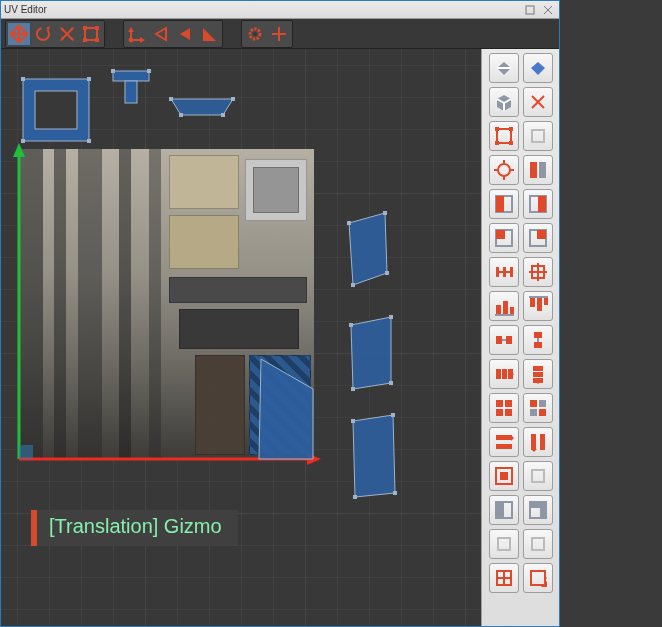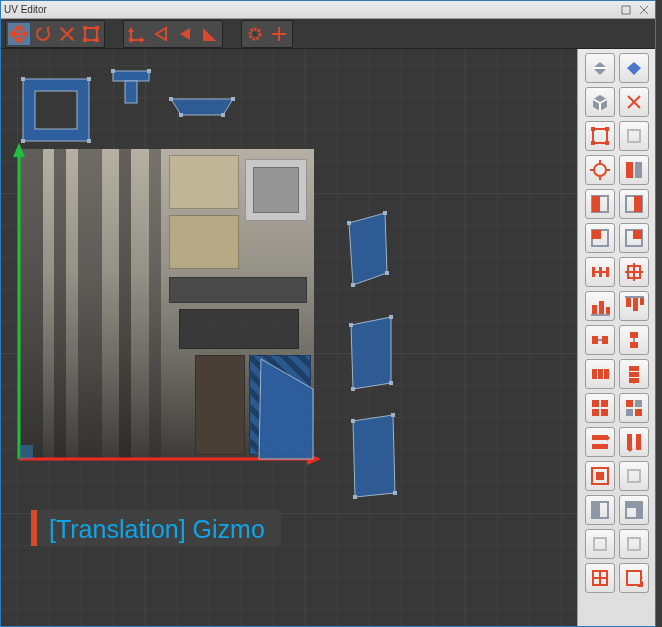--- a/index.html
+++ b/index.html
@@ -1,17 +1,17 @@
 <!DOCTYPE html>
 <html><head>
 <meta charset="utf-8">
 <style>
   *{box-sizing:border-box;margin:0;padding:0}
   html,body{width:662px;height:627px;overflow:hidden;font-family:"Segoe UI",Arial,sans-serif;background:#3a3a3a}
-  .window{position:relative;width:656px;height:627px;border:1px solid #2f7ab8;background:#3a3a3a}
+  .window{position:relative;width:560px;height:627px;border:1px solid #2f7ab8;background:#3a3a3a}
   
   .titlebar{height:18px;background:linear-gradient(#eaeaea,#dcdcdc);border-bottom:1px solid #9a9a9a;display:flex;align-items:center;padding:0 3px;color:#333;font-size:10px}
   .titlebar .title{flex:1}
   .titlebar svg{display:block}
   .winbtn{width:16px;height:14px;margin-left:2px;display:flex;align-items:center;justify-content:center;color:#666;font-size:9px;cursor:pointer}
   
   .toolstrip{height:30px;background:#383838;display:flex;align-items:center;padding:2px 4px;gap:2px;border-bottom:1px solid #222}
   .tbar-group{display:flex;background:#4a4a4a;border:1px solid #222;border-radius:2px;padding:1px}
   .tbtn{width:24px;height:24px;display:flex;align-items:center;justify-content:center;cursor:pointer;border:1px solid transparent;border-radius:1px}
   .tbtn.sel{background:#5b7a9c;border-color:#2f4a66}
@@ -29,21 +29,21 @@
   }
   .uv-svg{position:absolute;inset:0}
   
   .rside{position:absolute;right:0;top:48px;width:78px;bottom:0;background:linear-gradient(#e8e8e8,#dedede);border-left:1px solid #a0a0a0;padding:4px 4px;display:flex;flex-direction:column;gap:4px;align-items:center;overflow:hidden}
   .rrow{display:flex;gap:4px}
   .rbtn{width:30px;height:30px;background:linear-gradient(#f8f8f8,#e2e2e2);border:1px solid #9c9c9c;border-radius:3px;display:flex;align-items:center;justify-content:center;cursor:pointer}
   .rbtn svg{display:block}
   
   .caption{position:absolute;left:30px;bottom:80px;display:flex;align-items:stretch;height:36px}
   .caption .bar{width:6px;background:#d84a2b}
-  .caption .txt{background:rgba(65,65,65,.92);color:#0ea5e9;font-size:25px;padding:5px 16px 0 12px}
+  .caption .txt{background:rgba(65,65,65,.92);color:#86efac;font-size:20px;padding:5px 16px 0 12px}
   .watermark{position:absolute;right:86px;bottom:8px;color:#a0a0a0;font-size:13px}
   
   .tex{position:absolute;left:18px;top:100px;width:295px;height:310px;background:
     linear-gradient(90deg,rgba(40,40,40,.6) 0 8%,transparent 8% 12%,rgba(35,35,35,.55) 12% 16%,transparent 16% 20%,rgba(40,40,40,.5) 20% 28%,transparent 28% 34%,rgba(30,30,30,.55) 34% 38%,transparent 38% 44%,rgba(40,40,40,.45) 44% 48%,transparent 48% 100%),
     linear-gradient(#bdb7aa,#9a968c 40%,#6f6c66 70%,#3e3c38);
     filter:blur(.3px);
     opacity:.95;
   }
   .tex .block{position:absolute;border:1px solid rgba(0,0,0,.25)}
 </style>

